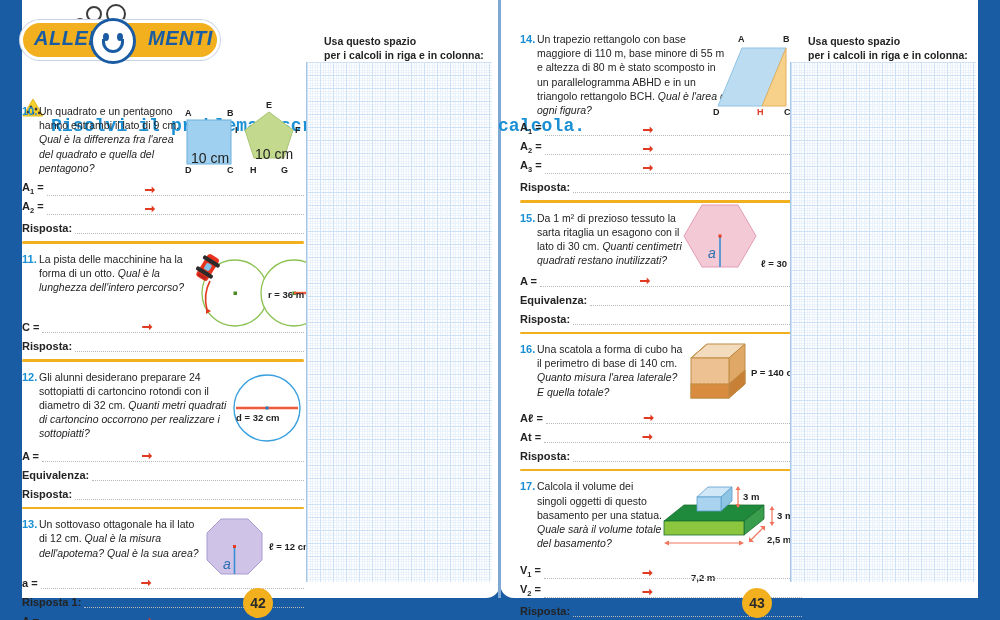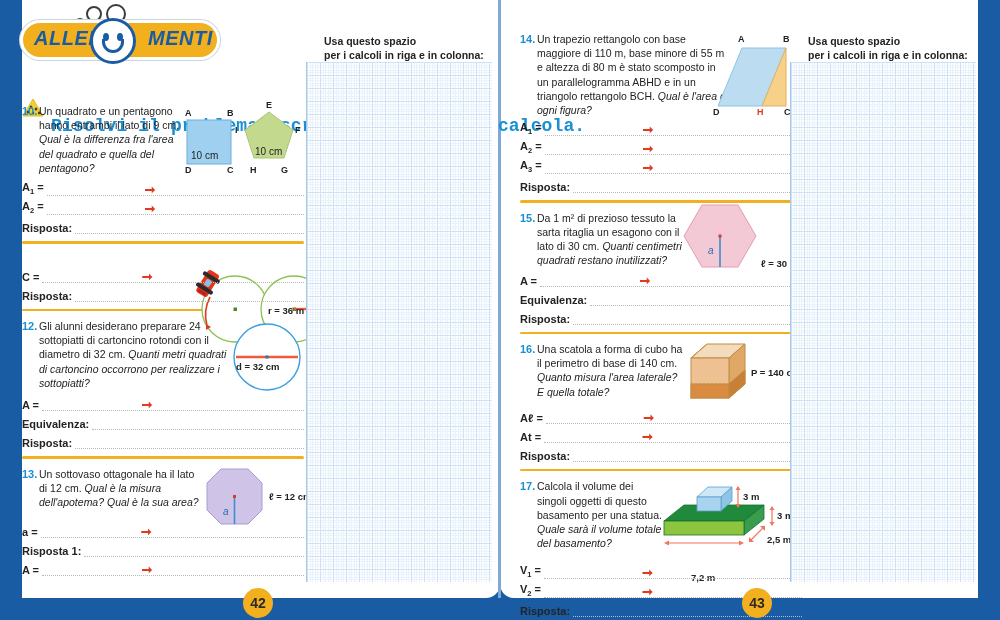--- a/index.html
+++ b/index.html
@@ -90,21 +90,21 @@
   .dotfill { flex: 1; border-bottom: 1.5px dotted #b9b9b9; height: 11px; position: relative; }
   .arrow { position: absolute; left: 38%; bottom: 0px; color: #e03a21; font-size: 13px; font-weight: bold; line-height: 11px;}
 
   .divider { height: 2.5px; background: #f2b01e; margin: 7px 0 8px 0; border-radius: 2px; }
 
   
   .fig { position: absolute; }
   .fig-label { position: absolute; font-size: 9px; font-weight: bold; color: #232323; }
   .fig-label.red { color: #e03a21; }
   .fig-inline-label { position: absolute; font-size: 9.5px; font-weight: bold; color: #232323; white-space: nowrap;}
-  .fig-inner-text { position: absolute; font-size: 10px; color: #232323; }
+  .fig-inner-text { position: absolute; font-size: 14px; color: #232323; }
 
   
   .calcspace { position: absolute; top: 0; }
   .calc-title { font-size: 10.5px; font-weight: bold; color: #232323; line-height: 14px; padding-left: 18px; }
   .grid {
     background-color: #ffffff;
     background-image:
       repeating-linear-gradient(to right, #cfe2f5 0 1px, transparent 1px 13px),
       repeating-linear-gradient(to bottom, #cfe2f5 0 1px, transparent 1px 13px),
       repeating-linear-gradient(to right, #eaf3fc 0 1px, transparent 1px 2.6px),
@@ -201,20 +201,28 @@
         </div>
         <div class="ans-row">
           <div class="ans-label">Risposta:</div>
           <div class="dotfill"></div>
         </div>
       </div>
       <div class="divider"></div>
     </div>
 
     <div class="exercise">
+      <div class="ex-head">
+        <div class="ex-num">11.</div>
+        <div class="ex-body">
+          <div class="ex-text" style="width:155px;">
+            <span>La pista delle macchinine ha la forma di un otto. </span><i>Qual è la lunghezza dell'intero percorso?</i>
+          </div>
+        </div>
+      </div>
       <div class="fig" style="left:177px; top:-4px; width:126px; height:88px;">
         <svg width="126" height="88" viewBox="0 0 126 88">
           <circle cx="36" cy="45" r="33" fill="#ffffff" stroke="#8cc152" stroke-width="1.3"></circle>
           <circle cx="95" cy="45" r="33" fill="#ffffff" stroke="#8cc152" stroke-width="1.3"></circle>
           <rect x="34.5" y="43.5" width="3.5" height="3.5" fill="#4a8a22"></rect>
           <rect x="93.5" y="43.5" width="3.5" height="3.5" fill="#4a8a22"></rect>
           <line x1="95" y1="45" x2="126" y2="45" stroke="#f05a3c" stroke-width="2.4"></line>
           <path d="M8,62 Q4,46 11,33" stroke="#e03a21" stroke-width="1.6" fill="none"></path>
           <polygon points="7,60 12,63 7,66" fill="#e03a21"></polygon>
           <g transform="translate(10,5) rotate(32)">

